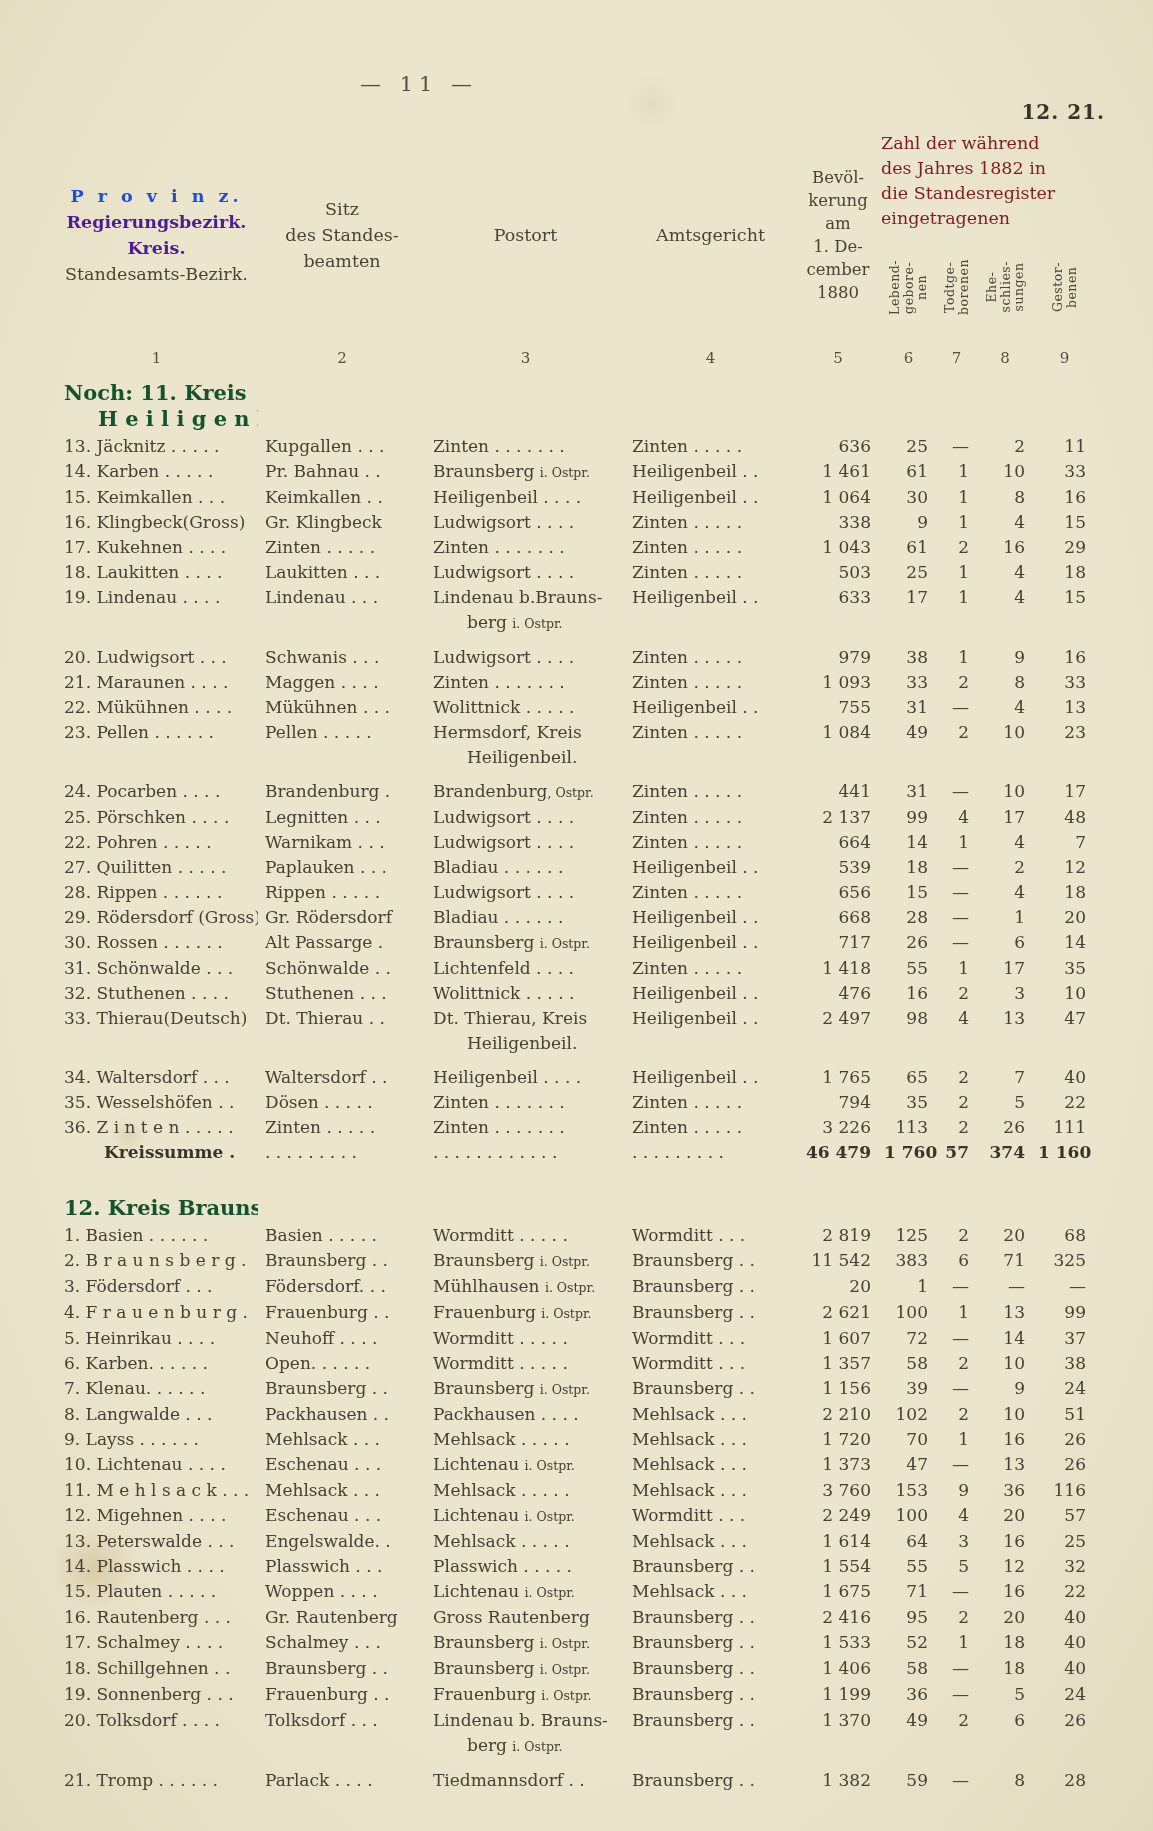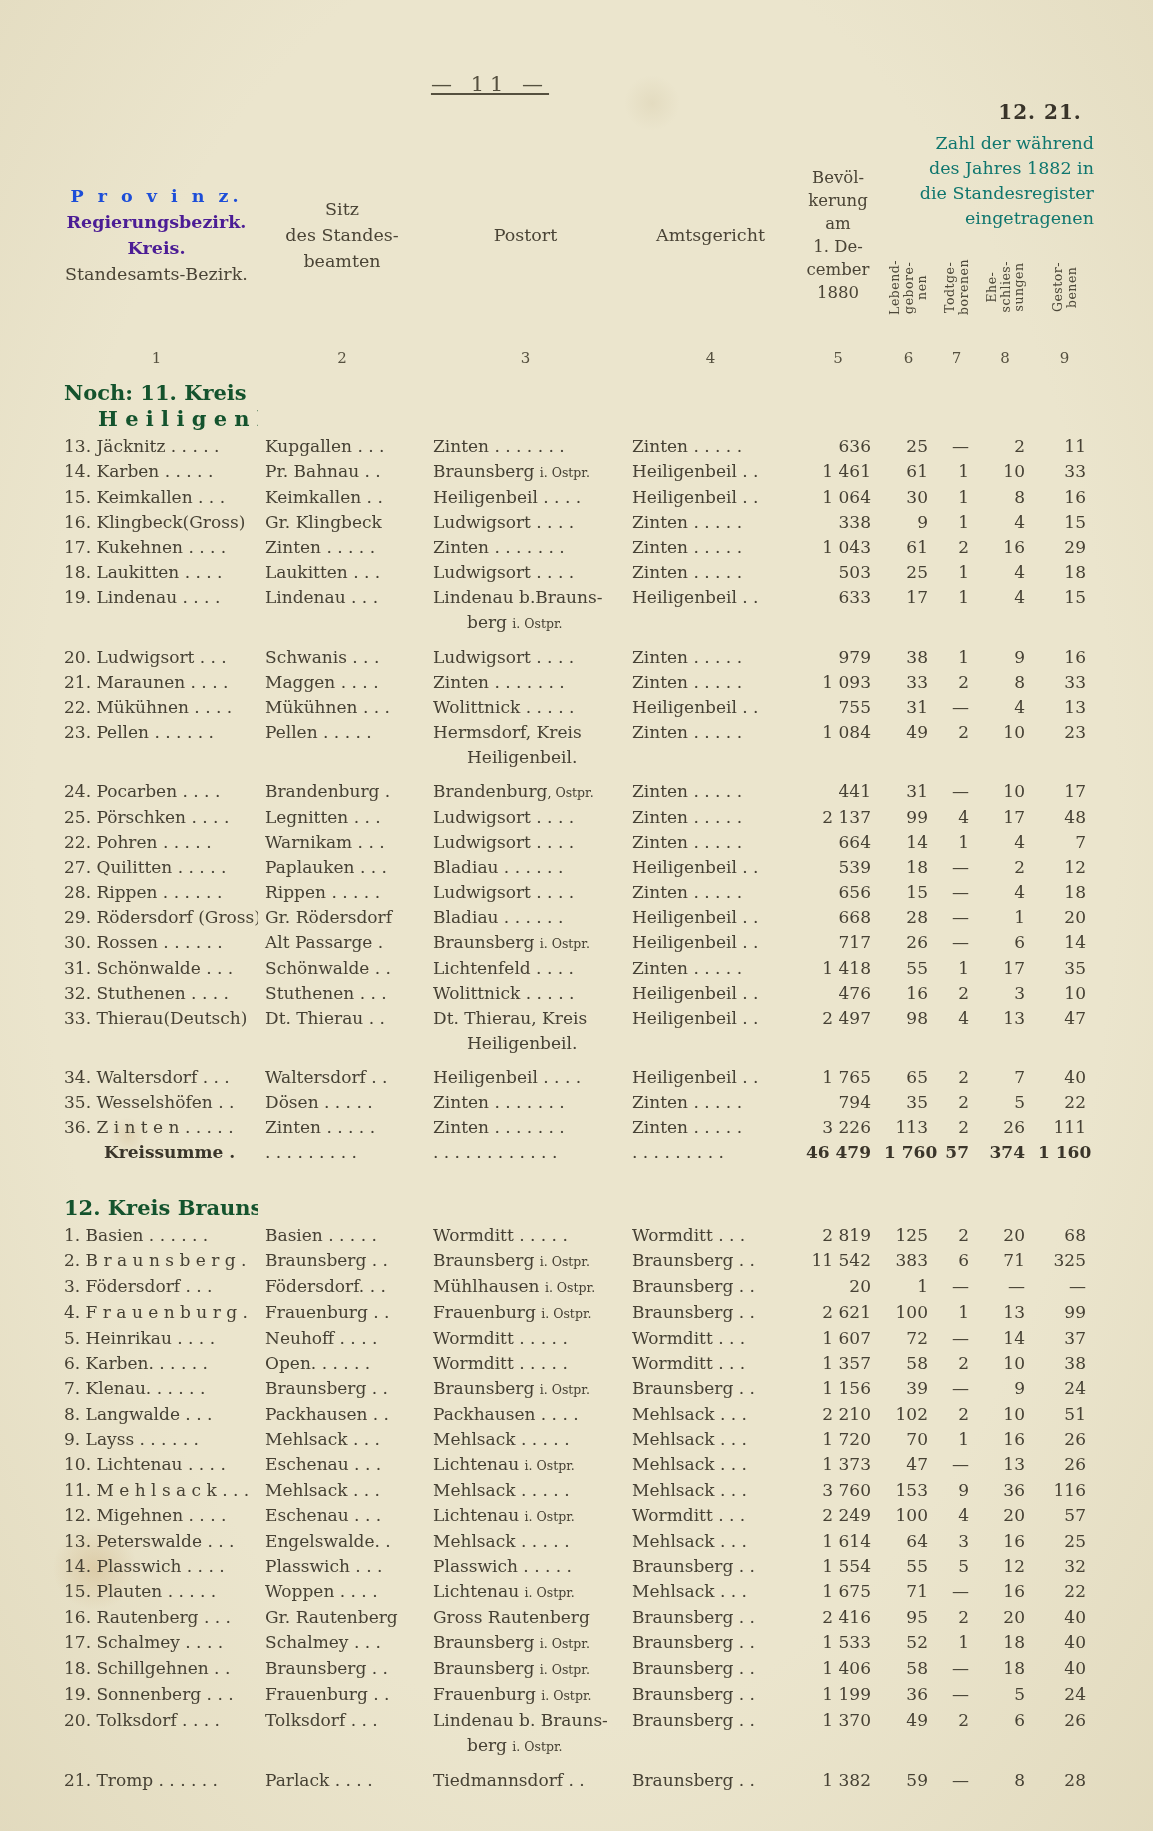--- a/index.html
+++ b/index.html
@@ -10,47 +10,47 @@
     background:
       radial-gradient(circle 60px at 95px 1568px, rgba(189,148,84,.28), rgba(189,148,84,0) 70%),
       radial-gradient(circle 26px at 128px 1136px, rgba(180,140,80,.20), rgba(180,140,80,0) 70%),
       radial-gradient(circle 40px at 652px 103px, rgba(170,150,100,.12), rgba(170,150,100,0) 70%),
       radial-gradient(ellipse 900px 1500px at 50% 45%, #ebe5cd 60%, #e0d8bb 100%),
       #e7e0c6;
   }
   --x:0;
   :root{--line:#4b4435;--ink:#464134;--dark:#39342a;}
   .folio{
-    position:absolute;top:72px;left:360px;width:260px;text-align:center;
-    font-size:21px;letter-spacing:6px;color:#55503f;text-decoration:underline;
+    position:absolute;top:72px;left:360px;width:260px;text-align:left;
+    font-size:21px;letter-spacing:6px;color:#55503f;
   }
   .docref{
-    position:absolute;top:100px;left:975px;width:130px;text-align:center;
+    position:absolute;top:100px;left:975px;width:130px;text-align:right;
     font-size:20px;font-weight:bold;color:#39342a;letter-spacing:1px;
   }
   table.sheet{
     position:absolute;left:55px;top:126px;width:1040px;
     border-collapse:collapse;table-layout:fixed;
     border-top:5px double var(--line);
   }
   col.w1{width:203px}col.w2{width:168px}col.w3{width:199px}col.w4{width:171px}
   col.w5{width:84px}col.w6{width:57px}col.w7{width:39px}col.w8{width:58px}col.w9{width:61px}
   th{font-weight:normal;}
   .h-main{
     vertical-align:middle;text-align:center;font-size:17.5px;line-height:26px;
     border-left:1px solid var(--line);border-bottom:1px solid var(--line);color:#4a4436;
   }
   .h-first{border-left:none;}
   .hb{font-weight:bold;color:#4c1d95;}
   .hsp{font-weight:bold;letter-spacing:4px;color:#1d4ed8;}
   .h-pop{font-size:16.5px;line-height:23px;}
   .h-group{
     border-left:3px double var(--line);border-bottom:1px solid var(--line);
-    text-align:right;vertical-align:middle;font-size:17.5px;line-height:25px;
-    height:108px;color:#0f766e;
+    text-align:left;vertical-align:middle;font-size:17.5px;line-height:25px;
+    height:108px;color:#7f1d1d;
   }
   .h-vert{
     border-left:1px solid var(--line);border-bottom:1px solid var(--line);
     height:104px;text-align:center;vertical-align:middle;padding-bottom:2px;
   }
   .h-vert.dbl{border-left:3px double var(--line);}
   .vtext{
     display:inline-block;writing-mode:vertical-rl;transform:rotate(180deg);
     white-space:pre-line;font-size:12.5px;line-height:13.5px;color:#4d4839;
     letter-spacing:.5px;

